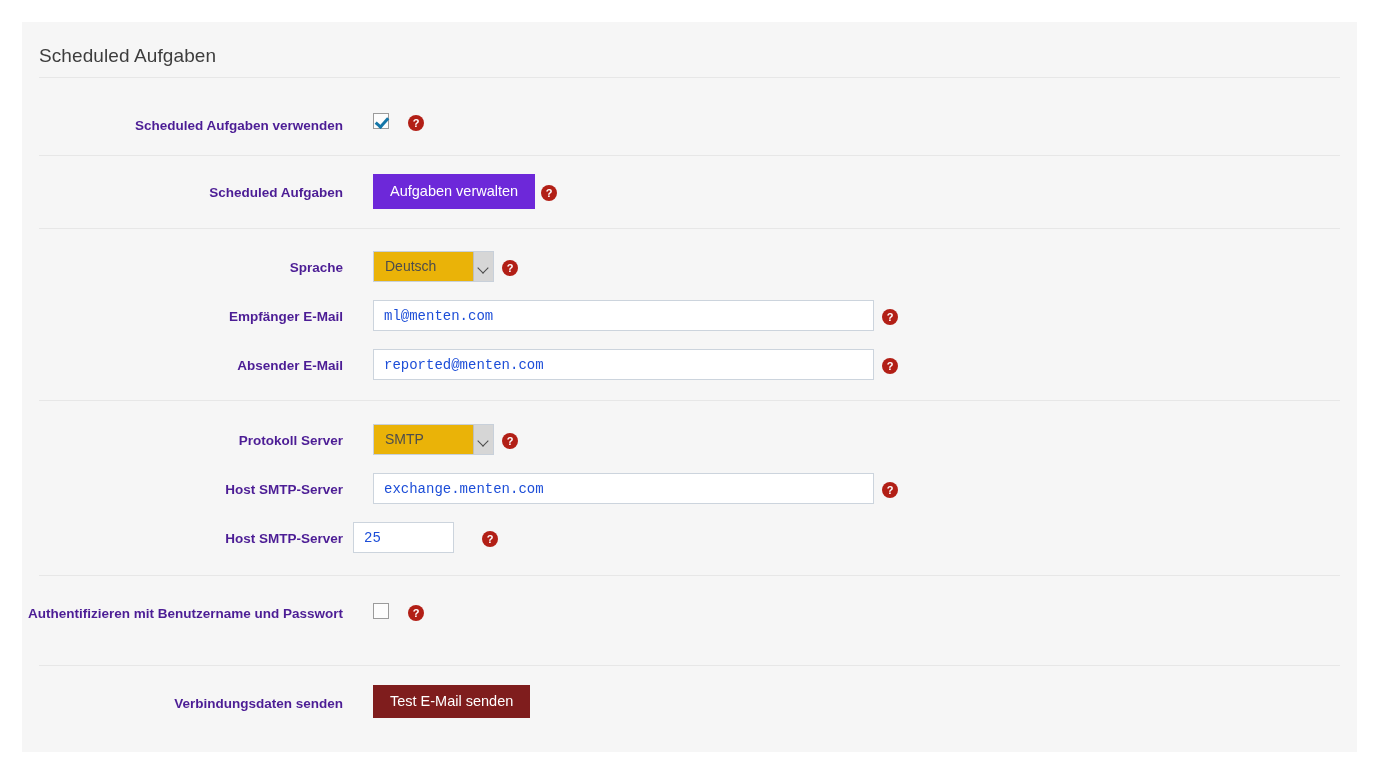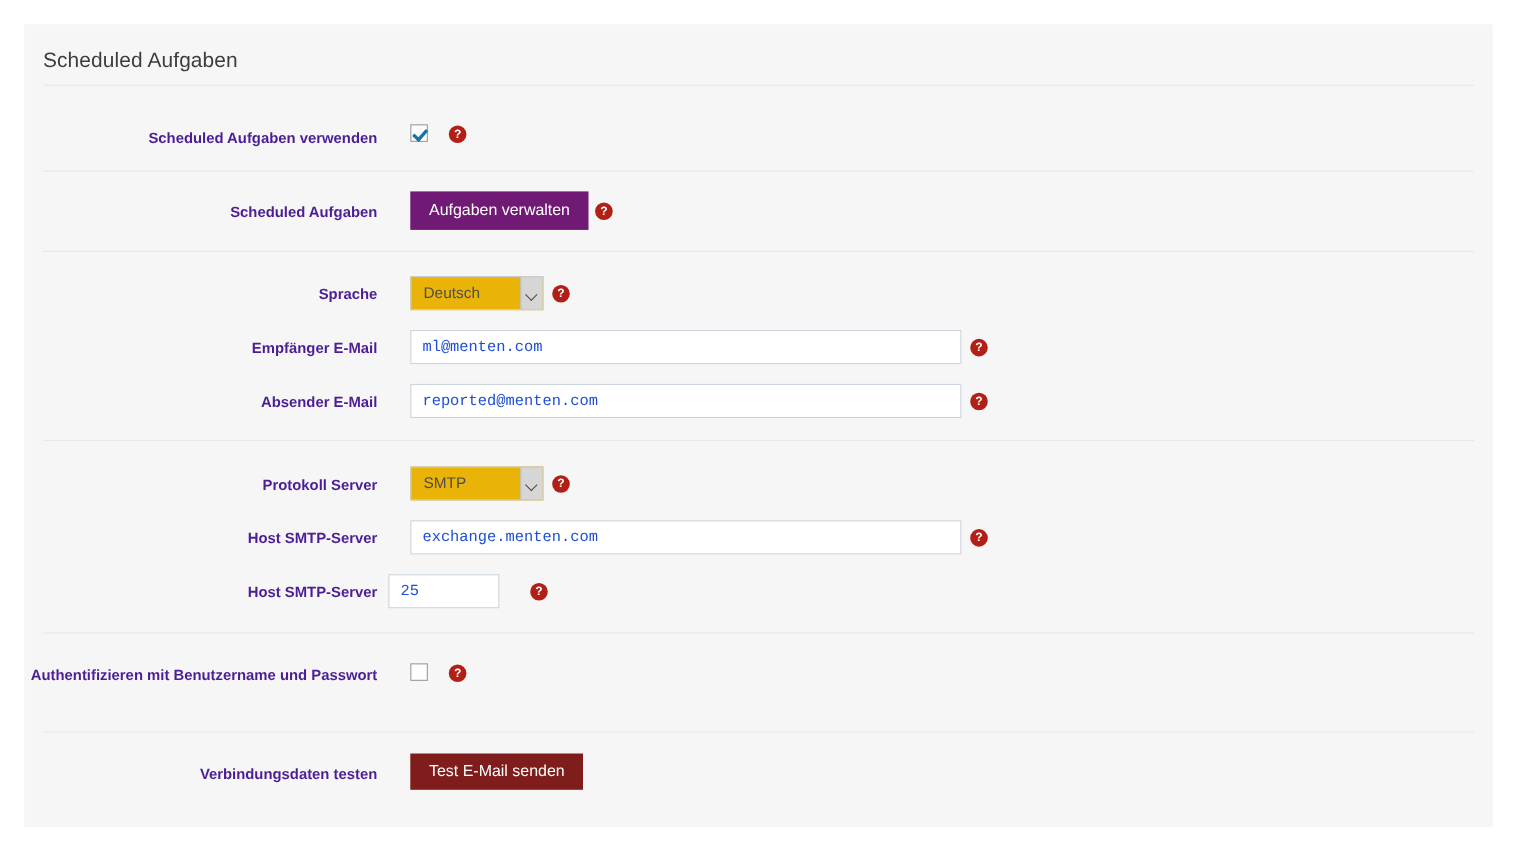--- a/index.html
+++ b/index.html
@@ -162,21 +162,21 @@
   .btn {
     box-sizing: border-box;
     border: none;
     font-family: "Liberation Sans", sans-serif;
     cursor: pointer;
     color: #ffffff;
     text-align: center;
     white-space: nowrap;
   }
   .btn-orange {
-    background: #701a75;
+    background: #6d28d9;
     font-size: 14.5px;
     height: 35px;
     padding: 0 17px;
     line-height: 35px;
   }
   .btn-dark {
     background: #7f1d1d;
     font-size: 14.5px;
     height: 33px;
     padding: 0 17px;
@@ -287,19 +287,19 @@
     <div class="row-label" style="top:582px;">Authentifizieren mit Benutzername und Passwort</div>
     <div class="ctl" style="left:351px; top:581px;">
       <div class="checkbox"></div>
     </div>
     <div class="ctl" style="left:386px; top:581px;">
       <span class="help-icon">?</span>
     </div>
   </div>
 
   <div class="row">
-    <div class="row-label" style="top:672px;">Verbindungsdaten testen</div>
+    <div class="row-label" style="top:672px;">Verbindungsdaten senden</div>
     <div class="ctl" style="left:351px; top:663px;">
       <button class="btn btn-dark">Test E-Mail senden</button>
     </div>
   </div>
 
 </div>
 
 </body></html>

